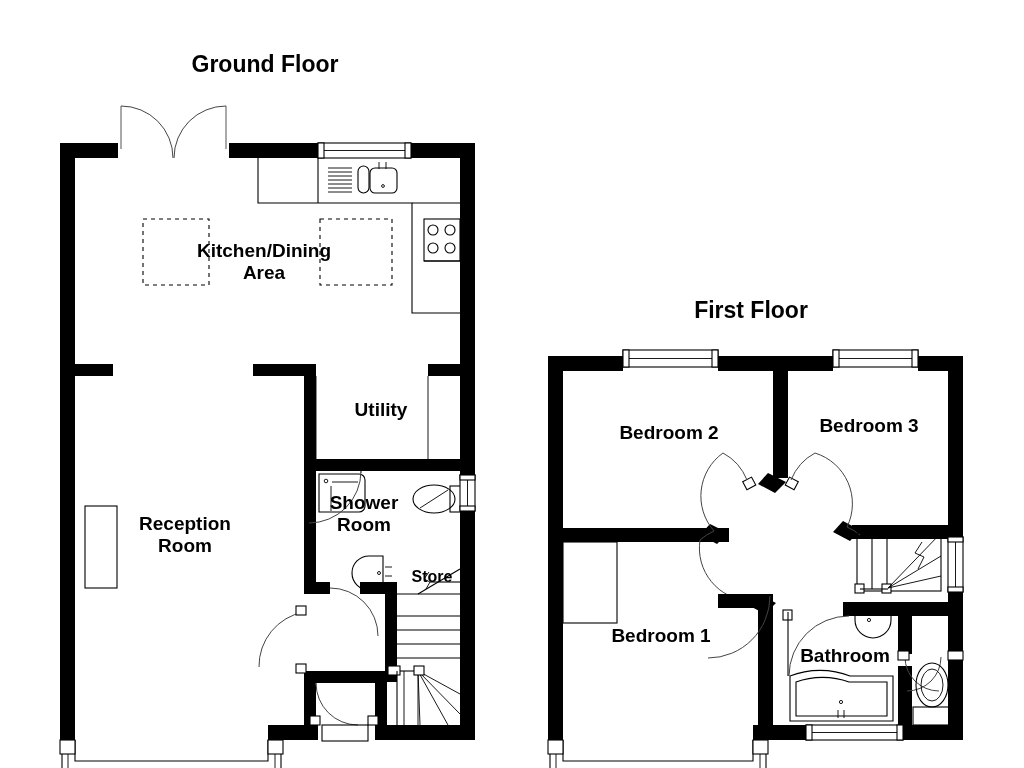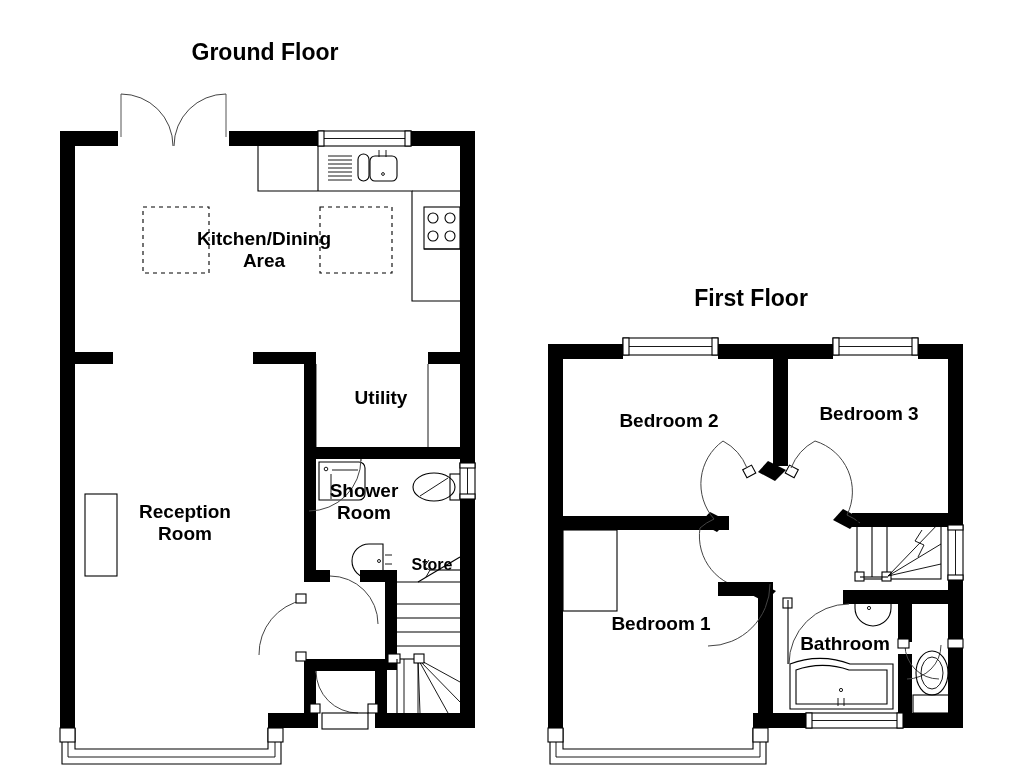--- a/index.html
+++ b/index.html
@@ -10,21 +10,21 @@
   }
   body {
     width: 1024px;
     height: 768px;
     position: relative;
     overflow: hidden;
     font-family: "Liberation Sans", sans-serif;
   }
   #plan-root {
     position: absolute;
-    left: 0; top: 4px;
+    left: 0; top: 16px;
     width: 1024px;
     height: 713px;
   }
   svg#floorplan-svg {
     display: block;
     width: 1024px;
     height: 768px;
   }
   .floor-title {
     font-family: "Liberation Sans", sans-serif;

